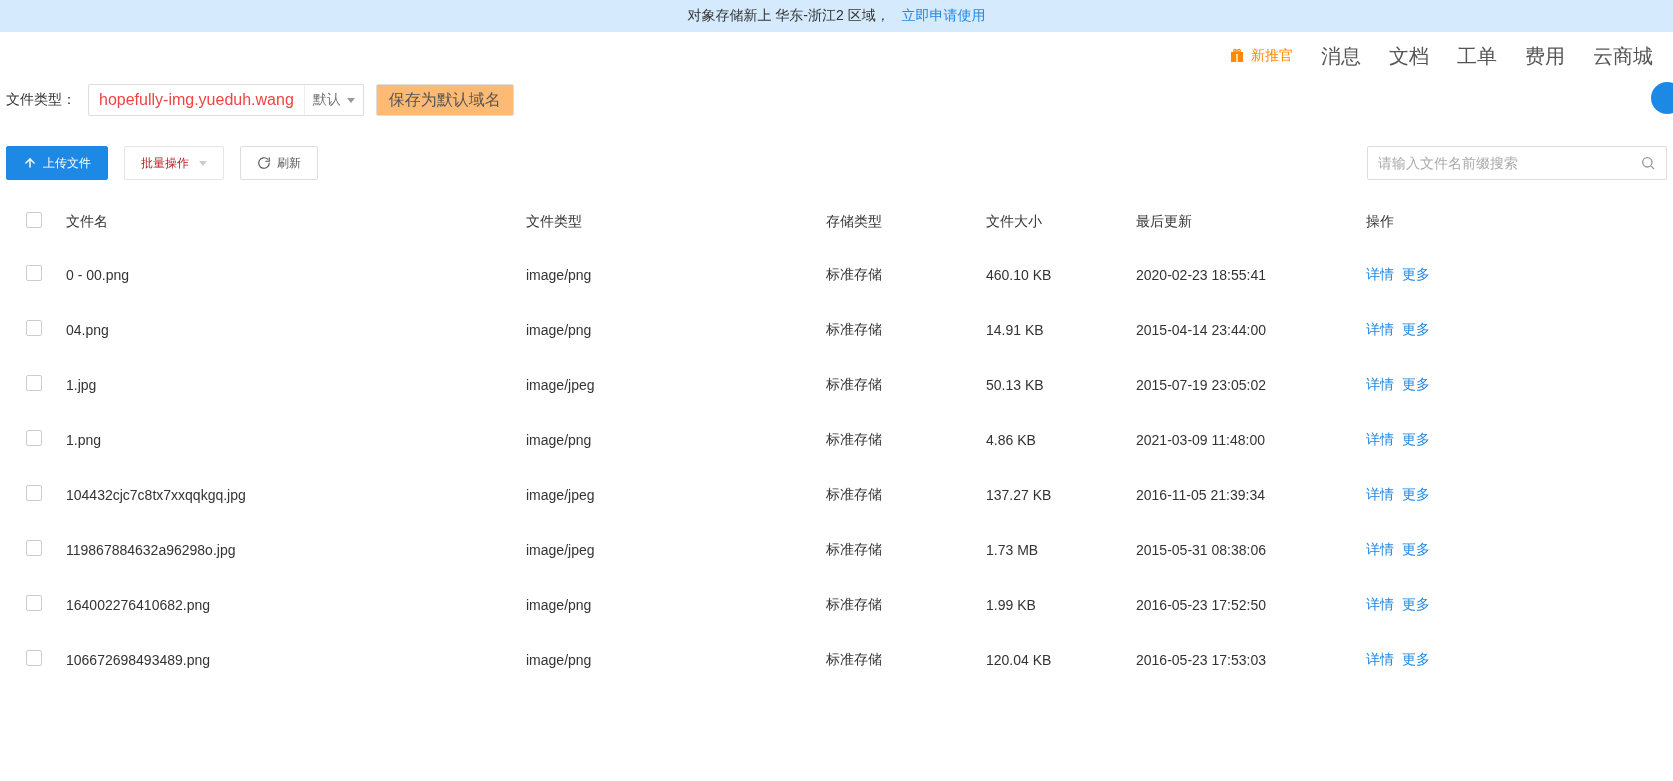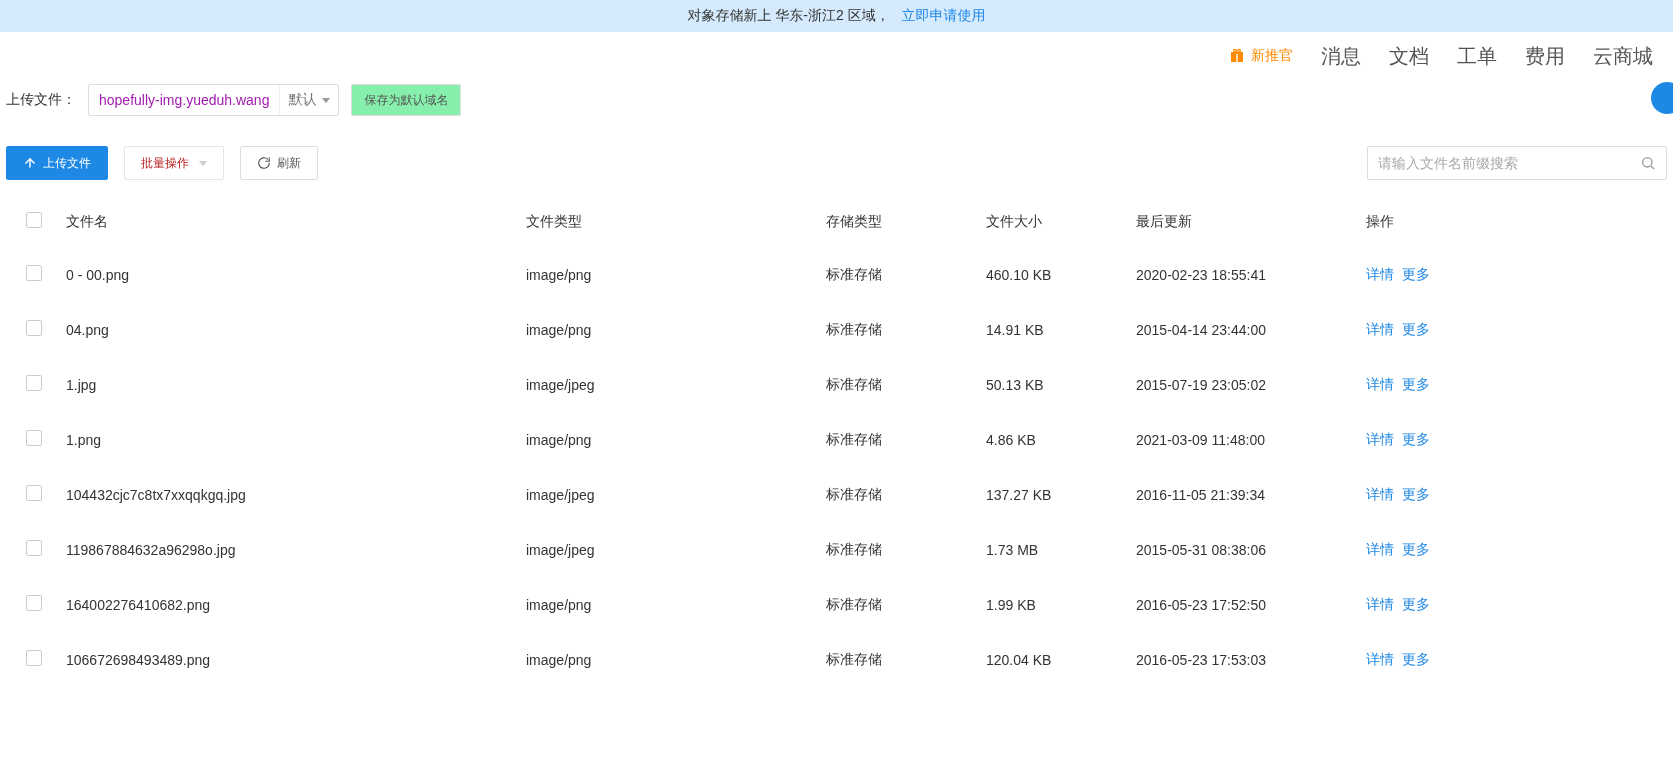--- a/index.html
+++ b/index.html
@@ -68,49 +68,49 @@
     }
     .domain-box {
       display: flex;
       align-items: center;
       border: 1px solid #ddd;
       border-radius: 2px;
       height: 32px;
     }
     .domain-val {
       padding: 0 10px;
-      color: #a21caf;
-      font-size: 14px;
+      color: #ef4444;
+      font-size: 16px;
       min-width: 170px;
     }
     .domain-type {
       display: flex;
       align-items: center;
       padding: 0 8px;
       border-left: 1px solid #eee;
       height: 100%;
       color: #777;
       cursor: pointer;
     }
     .chev {
       width: 0; height: 0;
       border-left: 4px solid transparent;
       border-right: 4px solid transparent;
       border-top: 5px solid #999;
       margin-left: 6px;
     }
     .save-default-btn {
       border: 1px solid #ddd;
-      background: #86efac;
+      background: #fdba74;
       padding: 0 12px;
       height: 32px;
       border-radius: 2px;
       color: #555;
       cursor: pointer;
-      font-size: 12px;
+      font-size: 16px;
       font-family: Liberation Mono, monospace;
     }
     .toolbar {
       display: flex;
       align-items: center;
       padding: 16px 0;
       gap: 16px;
     }
     .btn {
       display: inline-flex;
@@ -215,21 +215,21 @@
   <span class="nav-item">文档</span>
   <span class="nav-item">工单</span>
   <span class="nav-item">费用</span>
   <span class="nav-item">云商城</span>
   <div class="avatar"></div>
 </div>
 
 <div class="content-wrap">
 
   <div class="domain-row">
-    <span class="domain-label">上传文件：</span>
+    <span class="domain-label">文件类型：</span>
     <div class="domain-box">
       <span class="domain-val">hopefully-img.yueduh.wang</span>
       <span class="domain-type">
         <span>默认</span>
         <span class="chev"></span>
       </span>
     </div>
     <button class="save-default-btn">保存为默认域名</button>
   </div>
 

